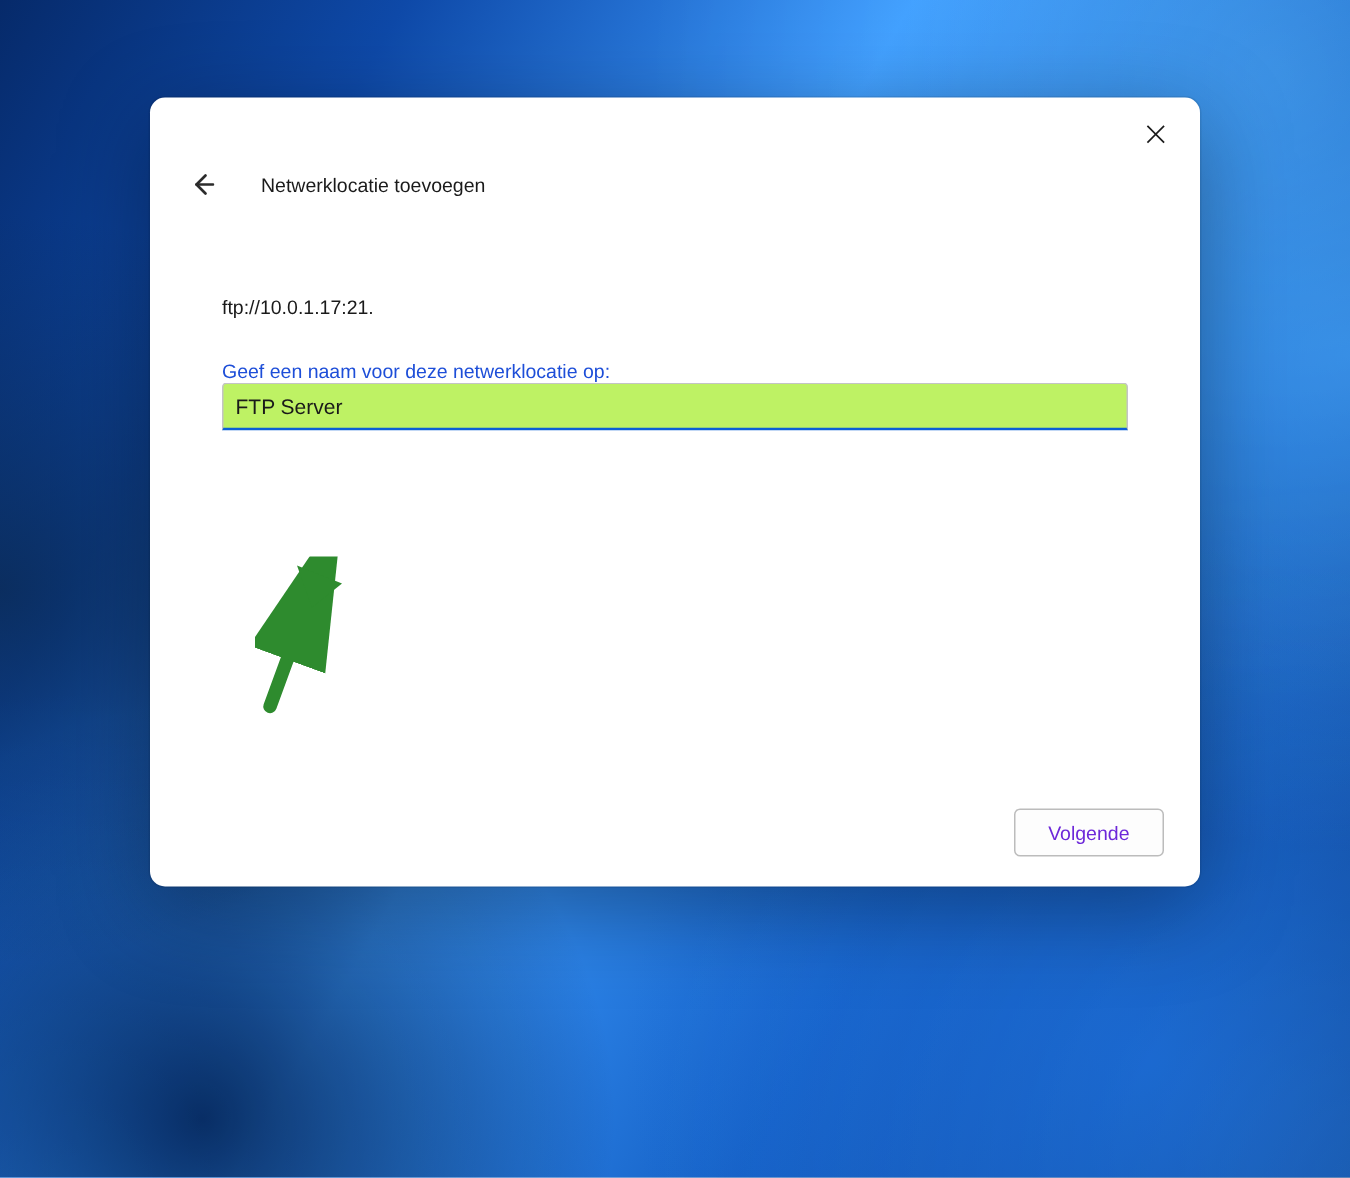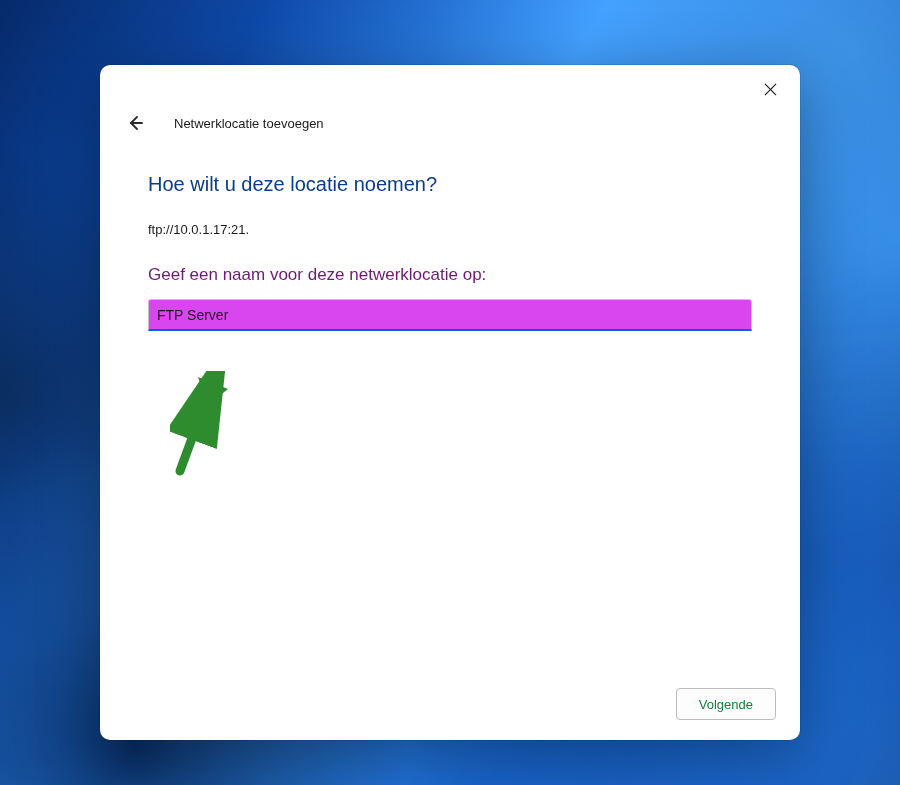--- a/index.html
+++ b/index.html
@@ -37,21 +37,21 @@
     .bg-curve.c1 { width: 900px; height: 900px; top: -400px; right: -400px; background: radial-gradient(circle, rgba(120,200,255,0.5), transparent 65%);}
     .bg-curve.c2 { width: 700px; height: 700px; bottom: -350px; left: -300px; background: radial-gradient(circle, rgba(0,30,80,0.8), transparent 65%);}
     .bg-curve.c3 { width: 1000px; height: 1000px; bottom: -500px; right: -500px; background: radial-gradient(circle, rgba(80,170,255,0.4), transparent 65%);}
     
     .dialog {
       position: absolute;
       top: 65px;
       left: 50%;
       transform: translateX(-50%);
       width: 700px;
-      height: 675px;
+      height: 526px;
       background: #ffffff;
       border-radius: 10px;
       box-shadow: 0 15px 60px rgba(0,0,0,0.35), 0 0 0 1px rgba(0,0,0,0.08);
       display: flex;
       flex-direction: column;
     }
     
     .titlebar {
       display: flex;
       justify-content: flex-end;
@@ -111,40 +111,41 @@
       font-size: 13px;
       color: #1a1a1a;
       line-height: 1.5;
       margin-bottom: 28px;
     }
     
     .address-line {
       font-size: 13px;
       color: #1a1a1a;
       margin-bottom: 28px;
+      margin-top: 24px;
     }
     
     .input-label {
-      font-size: 17px;
-      color: #701a75;
-      margin-bottom: 14px;
+      font-size: 13px;
+      color: #1d4ed8;
+      margin-bottom: 0;
     }
     
     .name-input {
       width: 100%;
       height: 32px;
       padding: 4px 8px;
       font-size: 14px;
       font-family: inherit;
       color: #1a1a1a;
       border: 1px solid #c4c4c4;
       border-bottom: 2px solid #0a5fd6;
       border-radius: 3px 3px 0 0;
       outline: none;
-      background: #d946ef;
+      background: #bef264;
     }
     
     .annotation-arrow {
       position: absolute;
       left: 70px;
       top: 230px;
     }
     
     .footer {
       border-top: 1px solid transparent;
@@ -153,21 +154,21 @@
       justify-content: flex-end;
       gap: 10px;
     }
     
     .btn {
       min-width: 100px;
       height: 32px;
       padding: 0 22px;
       font-size: 13px;
       font-family: inherit;
-      color: #15803d;
+      color: #6d28d9;
       background: #fdfdfd;
       border: 1px solid #bcbcbc;
       border-radius: 4px;
       cursor: pointer;
     }
   </style>
 </head>
 <body>
 
 <div class="bg-layer"></div>
@@ -190,21 +191,20 @@
     <div class="back-btn">
       <svg viewBox="0 0 16 16">
         <polyline points="10,2 4,8 10,14" stroke-linecap="round" stroke-linejoin="round"></polyline>
         <line x1="4" y1="8" x2="15" y2="8" stroke-linecap="round"></line>
       </svg>
     </div>
     <div class="wizard-title">Netwerklocatie toevoegen</div>
   </div>
 
   <div class="content">
-    <h1 class="question-heading">Hoe wilt u deze locatie noemen?</h1>
     <p class="address-line">ftp://10.0.1.17:21.</p>
     <p class="input-label">Geef een naam voor deze netwerklocatie op:</p>
     <input type="text" class="name-input" value="FTP Server" style="">
     
     <svg class="annotation-arrow" width="60" height="110" viewBox="0 0 60 110">
       <defs>
         <marker id="ah" markerWidth="12" markerHeight="12" refX="6" refY="3" orient="auto">
           <polygon points="0,0 12,3 0,6" fill="#2e8b2e"></polygon>
         </marker>
       </defs>

